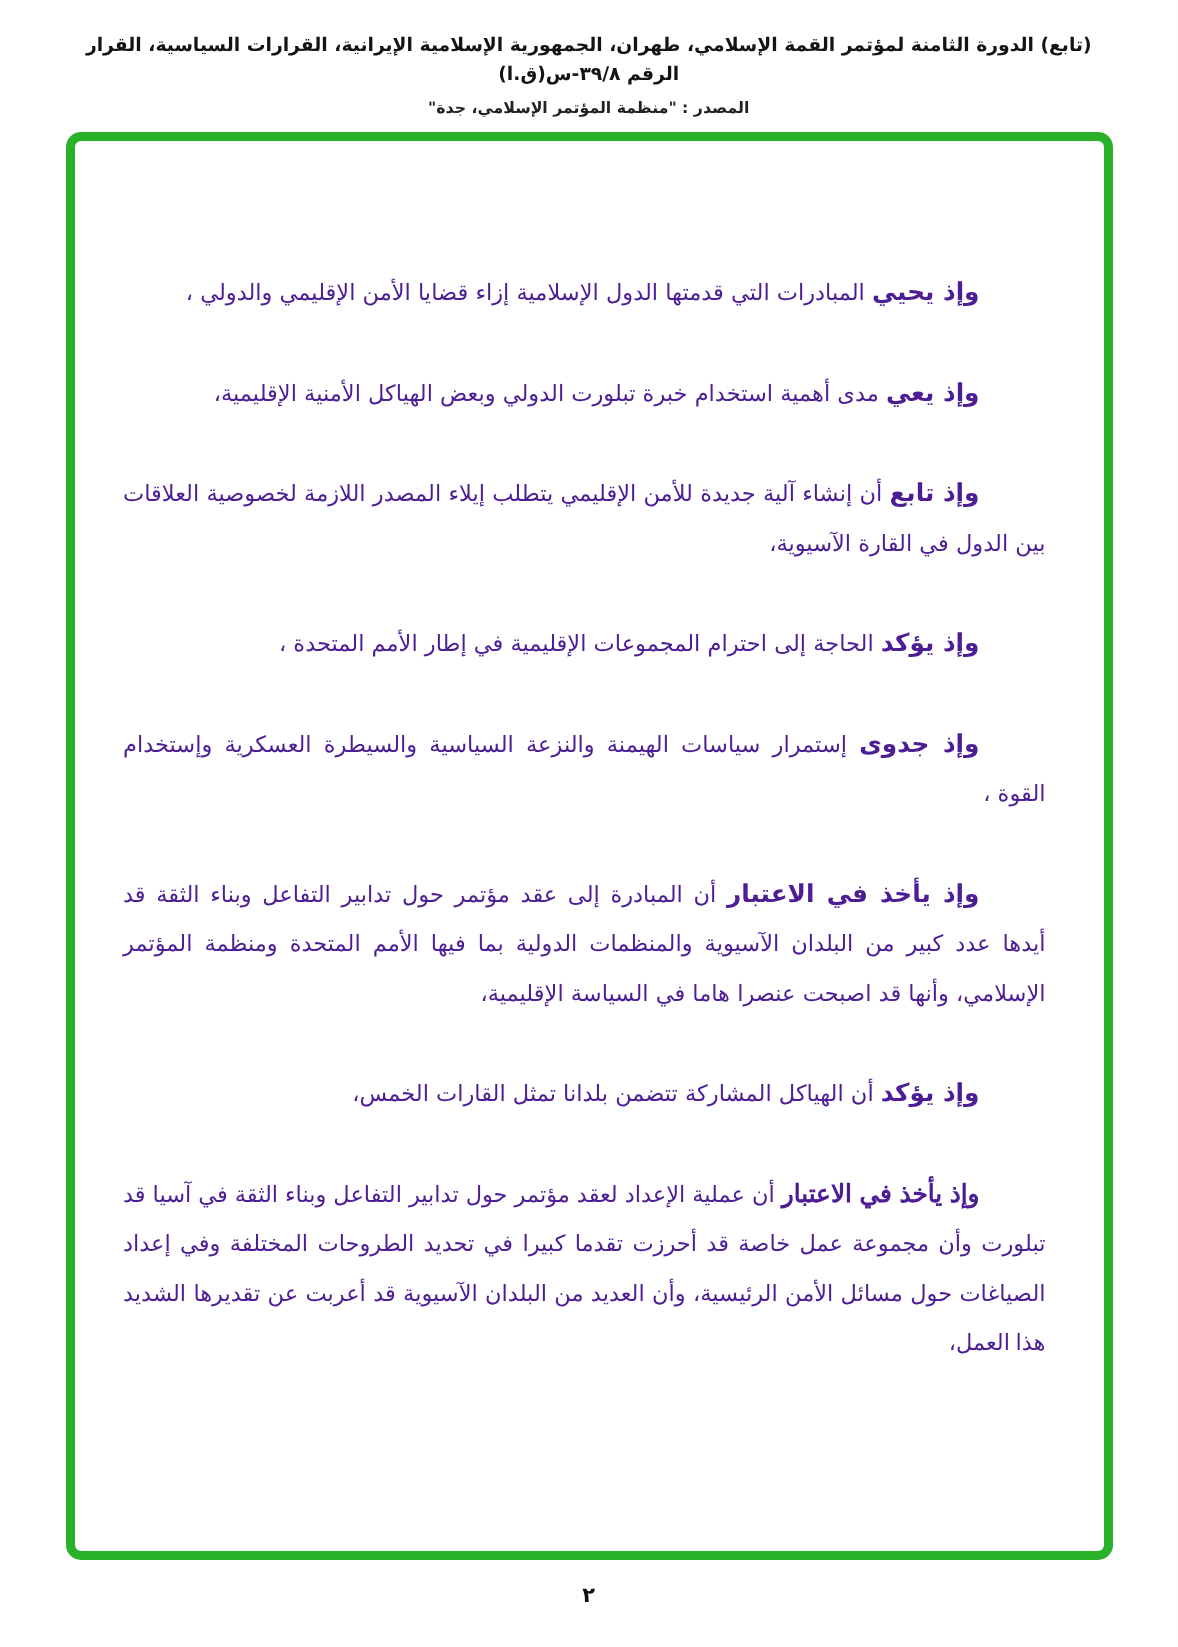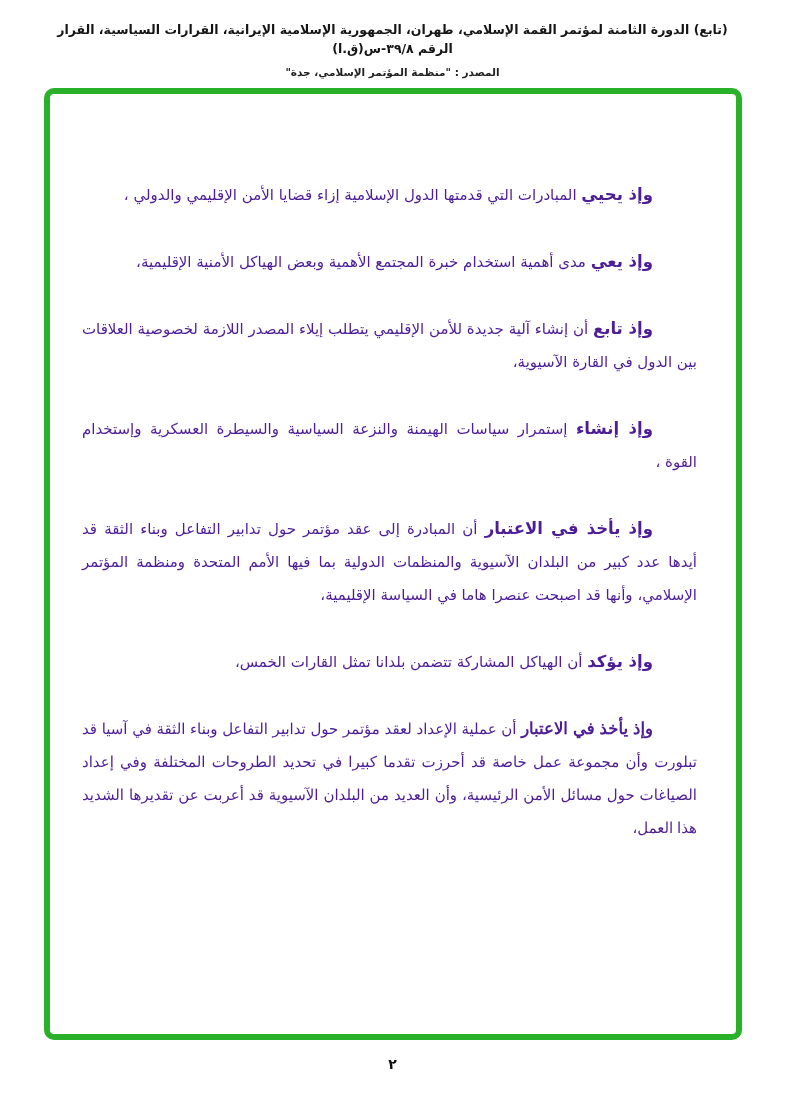--- a/index.html
+++ b/index.html
@@ -74,23 +74,24 @@
 
   <div class="doc-header">
     <div class="line1">(تابع) الدورة الثامنة لمؤتمر القمة الإسلامي، طهران، الجمهورية الإسلامية الإيرانية، القرارات السياسية، القرار الرقم ٣٩/٨-س(ق.ا)</div>
     <div class="line2">المصدر :  "منظمة المؤتمر الإسلامي، جدة"</div>
   </div>
 
   <div class="frame"></div>
 
   <div class="content">
     <p class="para"><span class="lead">وإذ يحيي</span><span> المبادرات التي قدمتها الدول الإسلامية إزاء قضايا الأمن الإقليمي والدولي ،</span></p>
-    <p class="para"><span class="lead">وإذ يعي</span><span> مدى أهمية استخدام خبرة المجتمع الأهمية وبعض الهياكل الأمنية الإقليمية،</span></p>
+    <p class="para"><span class="lead">وإذ يعي</span><span> مدى أهمية استخدام خبرة تبلورت الدولي وبعض الهياكل الأمنية الإقليمية،</span></p>
     <p class="para"><span class="lead">وإذ تابع</span><span> أن إنشاء آلية جديدة للأمن الإقليمي يتطلب إيلاء المصدر اللازمة لخصوصية العلاقات بين الدول في القارة الآسيوية،</span></p>
-    <p class="para"><span class="lead">وإذ إنشاء</span><span> إستمرار سياسات الهيمنة والنزعة السياسية والسيطرة العسكرية وإستخدام القوة ،</span></p>
+    <p class="para"><span class="lead">وإذ يؤكد</span><span> الحاجة إلى احترام المجموعات الإقليمية في إطار الأمم المتحدة ،</span></p>
+    <p class="para"><span class="lead">وإذ جدوى</span><span> إستمرار سياسات الهيمنة والنزعة السياسية والسيطرة العسكرية وإستخدام القوة ،</span></p>
     <p class="para"><span class="lead">وإذ يأخذ في الاعتبار</span><span> أن المبادرة إلى عقد مؤتمر حول تدابير التفاعل وبناء الثقة قد أيدها عدد كبير من البلدان الآسيوية والمنظمات الدولية بما فيها الأمم المتحدة ومنظمة المؤتمر الإسلامي، وأنها قد اصبحت عنصرا هاما في السياسة الإقليمية،</span></p>
     <p class="para"><span class="lead">وإذ يؤكد</span><span> أن الهياكل المشاركة تتضمن بلدانا تمثل القارات الخمس،</span></p>
     <p class="para"><span class="lead">وإذ يأخذ في الاعتبار</span><span> أن عملية الإعداد لعقد مؤتمر حول تدابير التفاعل وبناء الثقة في آسيا قد تبلورت وأن مجموعة عمل خاصة قد أحرزت تقدما كبيرا في تحديد الطروحات المختلفة وفي إعداد الصياغات حول مسائل الأمن الرئيسية، وأن العديد من البلدان الآسيوية قد أعربت عن تقديرها الشديد هذا العمل،</span></p>
   </div>
 
   <div class="page-number">٢</div>
 
 </div>
 
 </body></html>

